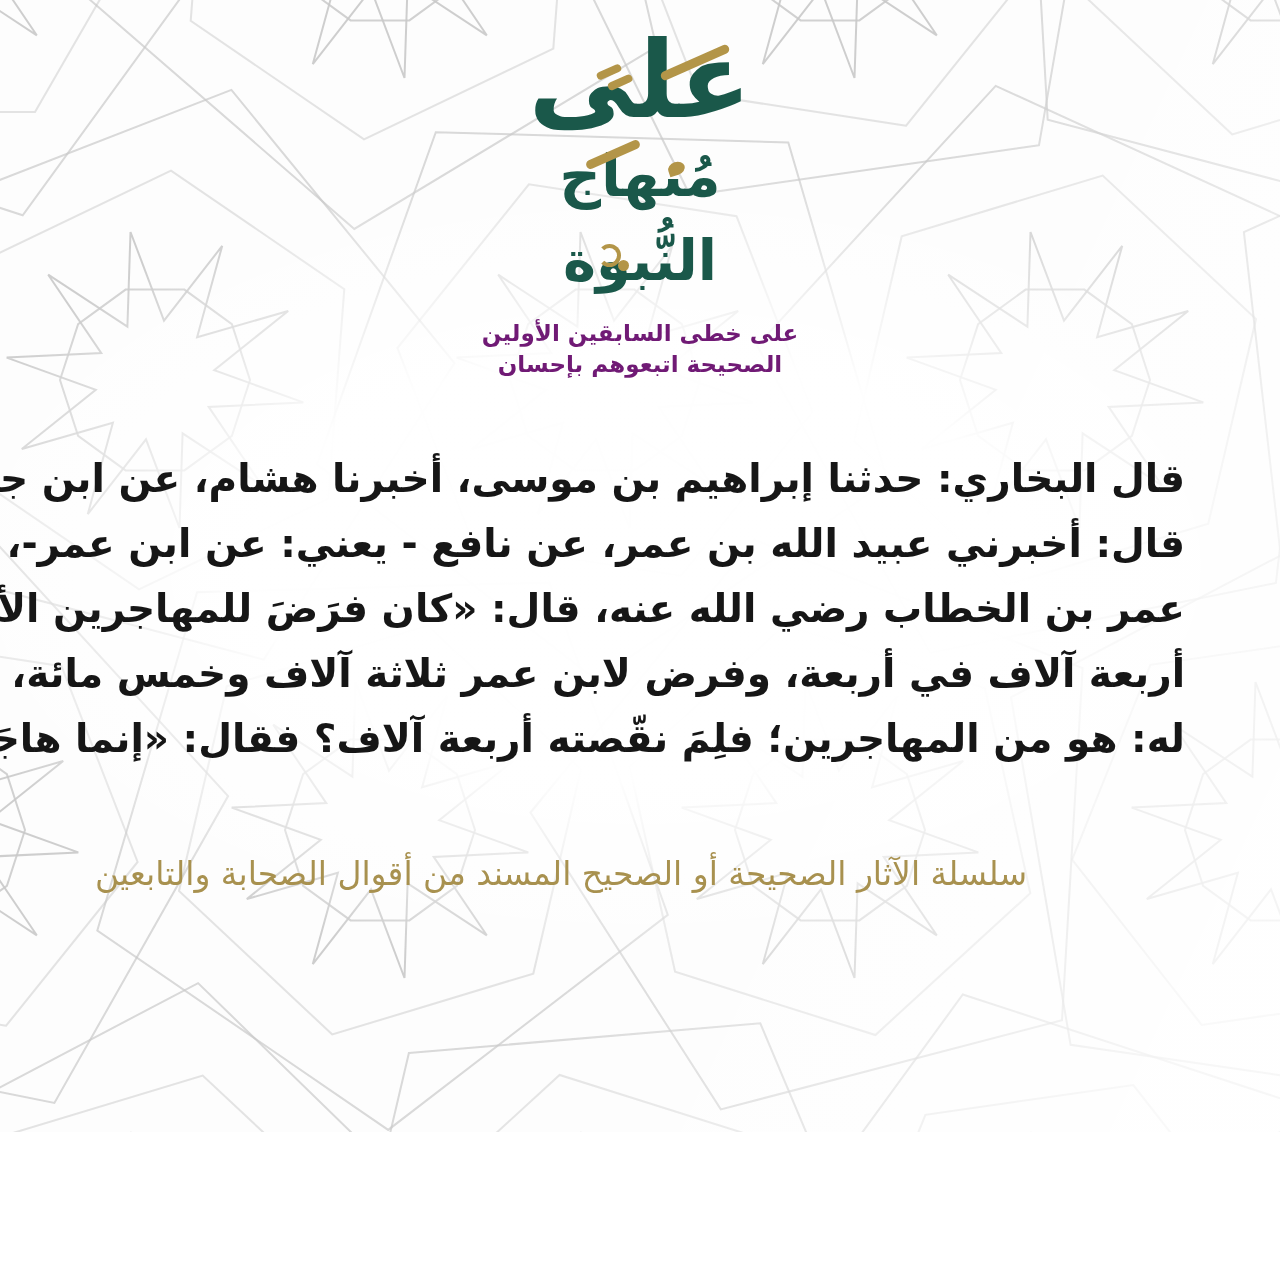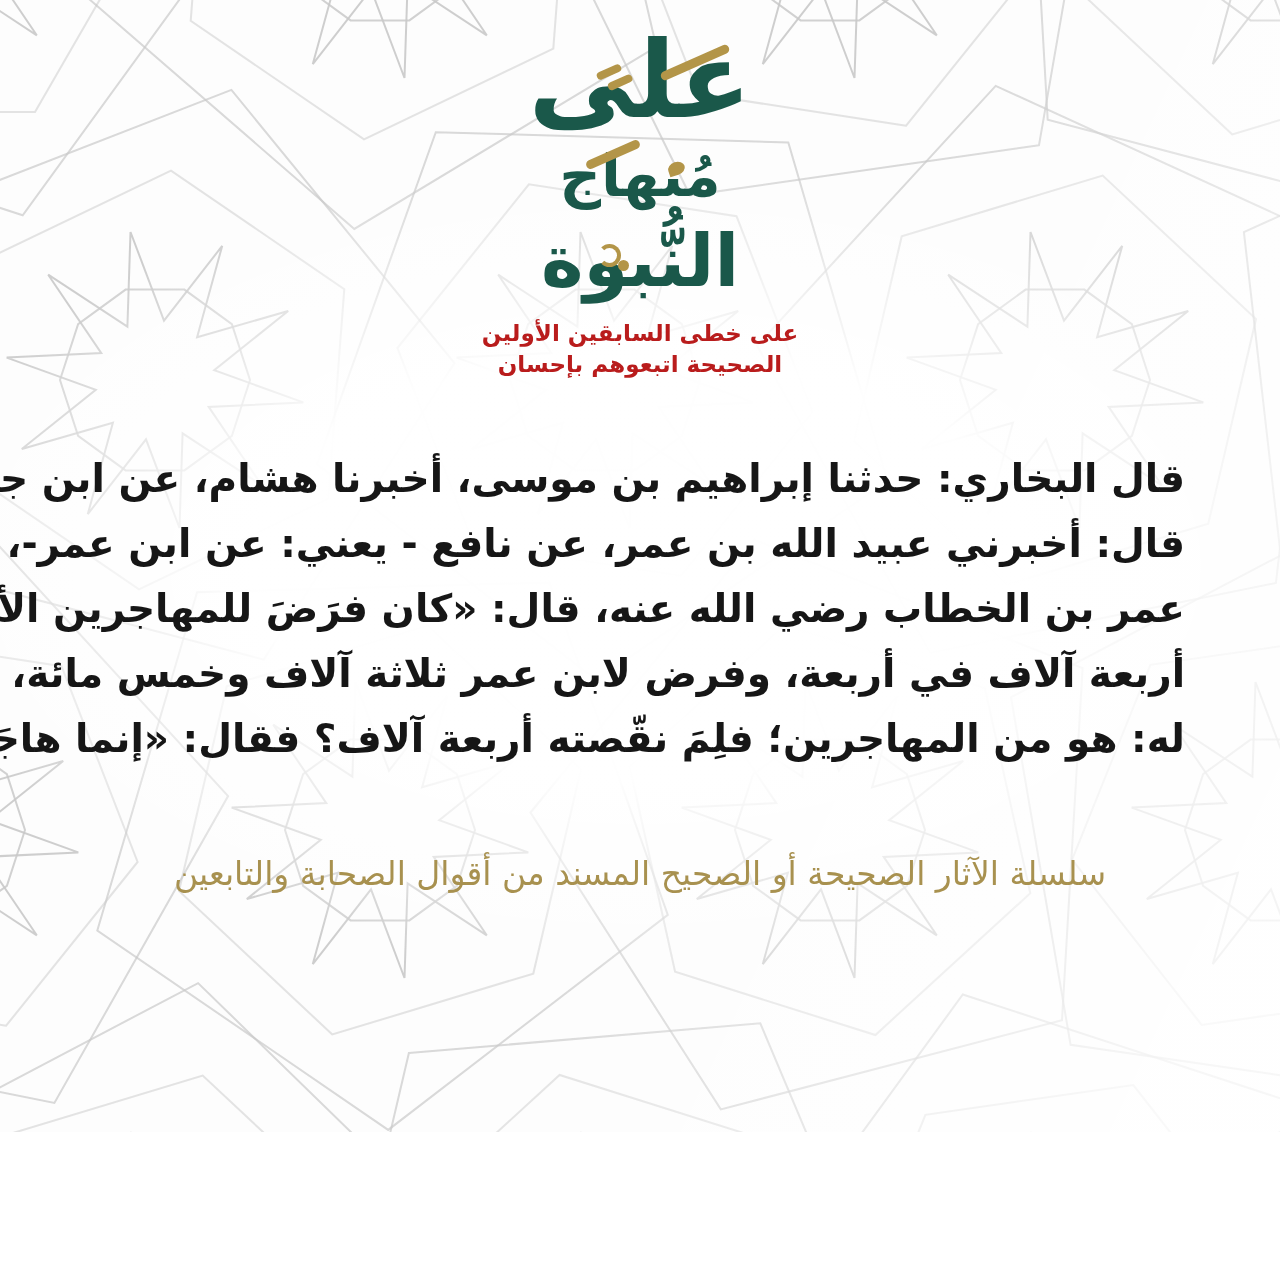--- a/index.html
+++ b/index.html
@@ -9,43 +9,43 @@
   #bg-pattern{position:absolute;inset:0;width:1280px;height:1280px;}
   .fade{position:absolute;inset:0;pointer-events:none;
     background:
       radial-gradient(ellipse 58% 36% at 50% 50%, rgba(255,255,255,0.98) 52%, rgba(255,255,255,0) 100%),
       linear-gradient(115deg, rgba(255,255,255,0) 55%, rgba(255,255,255,0.78) 92%);}
 
   
   .logo{position:absolute;top:22px;left:0;right:0;text-align:center;color:#1a584a;direction:rtl;}
   .logo-l1{font-size:106px;line-height:118px;font-weight:bold;letter-spacing:-2px;}
   .logo-l2{font-size:58px;line-height:92px;font-weight:bold;margin-top:-10px;}
-  .logo-l3{font-size:72px;line-height:86px;font-weight:bold;margin-top:-4px;}
+  .logo-l3{font-size:56px;line-height:86px;font-weight:bold;margin-top:-4px;}
   .gacc{position:absolute;background:#b39548;border-radius:5px;}
   .gacc-a{width:74px;height:9px;left:658px;top:36px;transform:rotate(-24deg);}
   .gacc-b{width:26px;height:8px;left:596px;top:46px;transform:rotate(-24deg);
           box-shadow:6px 14px 0 #b39548;}
   .gacc-c{width:58px;height:9px;left:584px;top:128px;transform:rotate(-24deg);}
   .gacc-d{width:17px;height:13px;left:668px;top:140px;border-radius:55% 55% 55% 0;
           transform:rotate(-18deg);}
   .gacc-e{width:15px;height:15px;left:598px;top:222px;background:transparent;
           border:4px solid #b39548;border-radius:50%;border-left-color:transparent;
           box-shadow:14px 10px 0 -6px #b39548;}
   .tagline{margin-top:14px;font-size:23px;line-height:31px;font-weight:bold;
-           color:#b91c1c;direction:rtl;}
+           color:#701a75;direction:rtl;}
 
   
   .hadith{position:absolute;top:446px;left:95px;width:1090px;direction:rtl;}
   .hl{margin:0;height:65px;line-height:65px;font-size:39px;font-weight:bold;
       color:#161616;white-space:nowrap;text-align:justify;text-align-last:justify;}
   .hl::after{content:"";display:inline-block;width:100%;}
 
   
   .subtitle{position:absolute;top:850px;left:95px;width:1090px;direction:rtl;
-            text-align:center;font-size:33px;line-height:48px;color:#a8914f;}
+            text-align:left;font-size:33px;line-height:48px;color:#a8914f;}
 
   
   .footer{position:absolute;left:52px;top:1160px;transform:rotate(-2deg);
           transform-origin:left center;direction:ltr;}
   .social{display:flex;gap:9px;margin-left:36px;}
   .icon-box{width:41px;height:41px;background:#111;border-radius:11px;
             display:flex;align-items:center;justify-content:center;}
   .icon-box.youtube{width:55px;border-radius:13px;}
   .icon-box svg{width:27px;height:27px;display:block;}
   .handle{margin-top:13px;font-size:31px;font-weight:bold;color:#0d0d0d;

